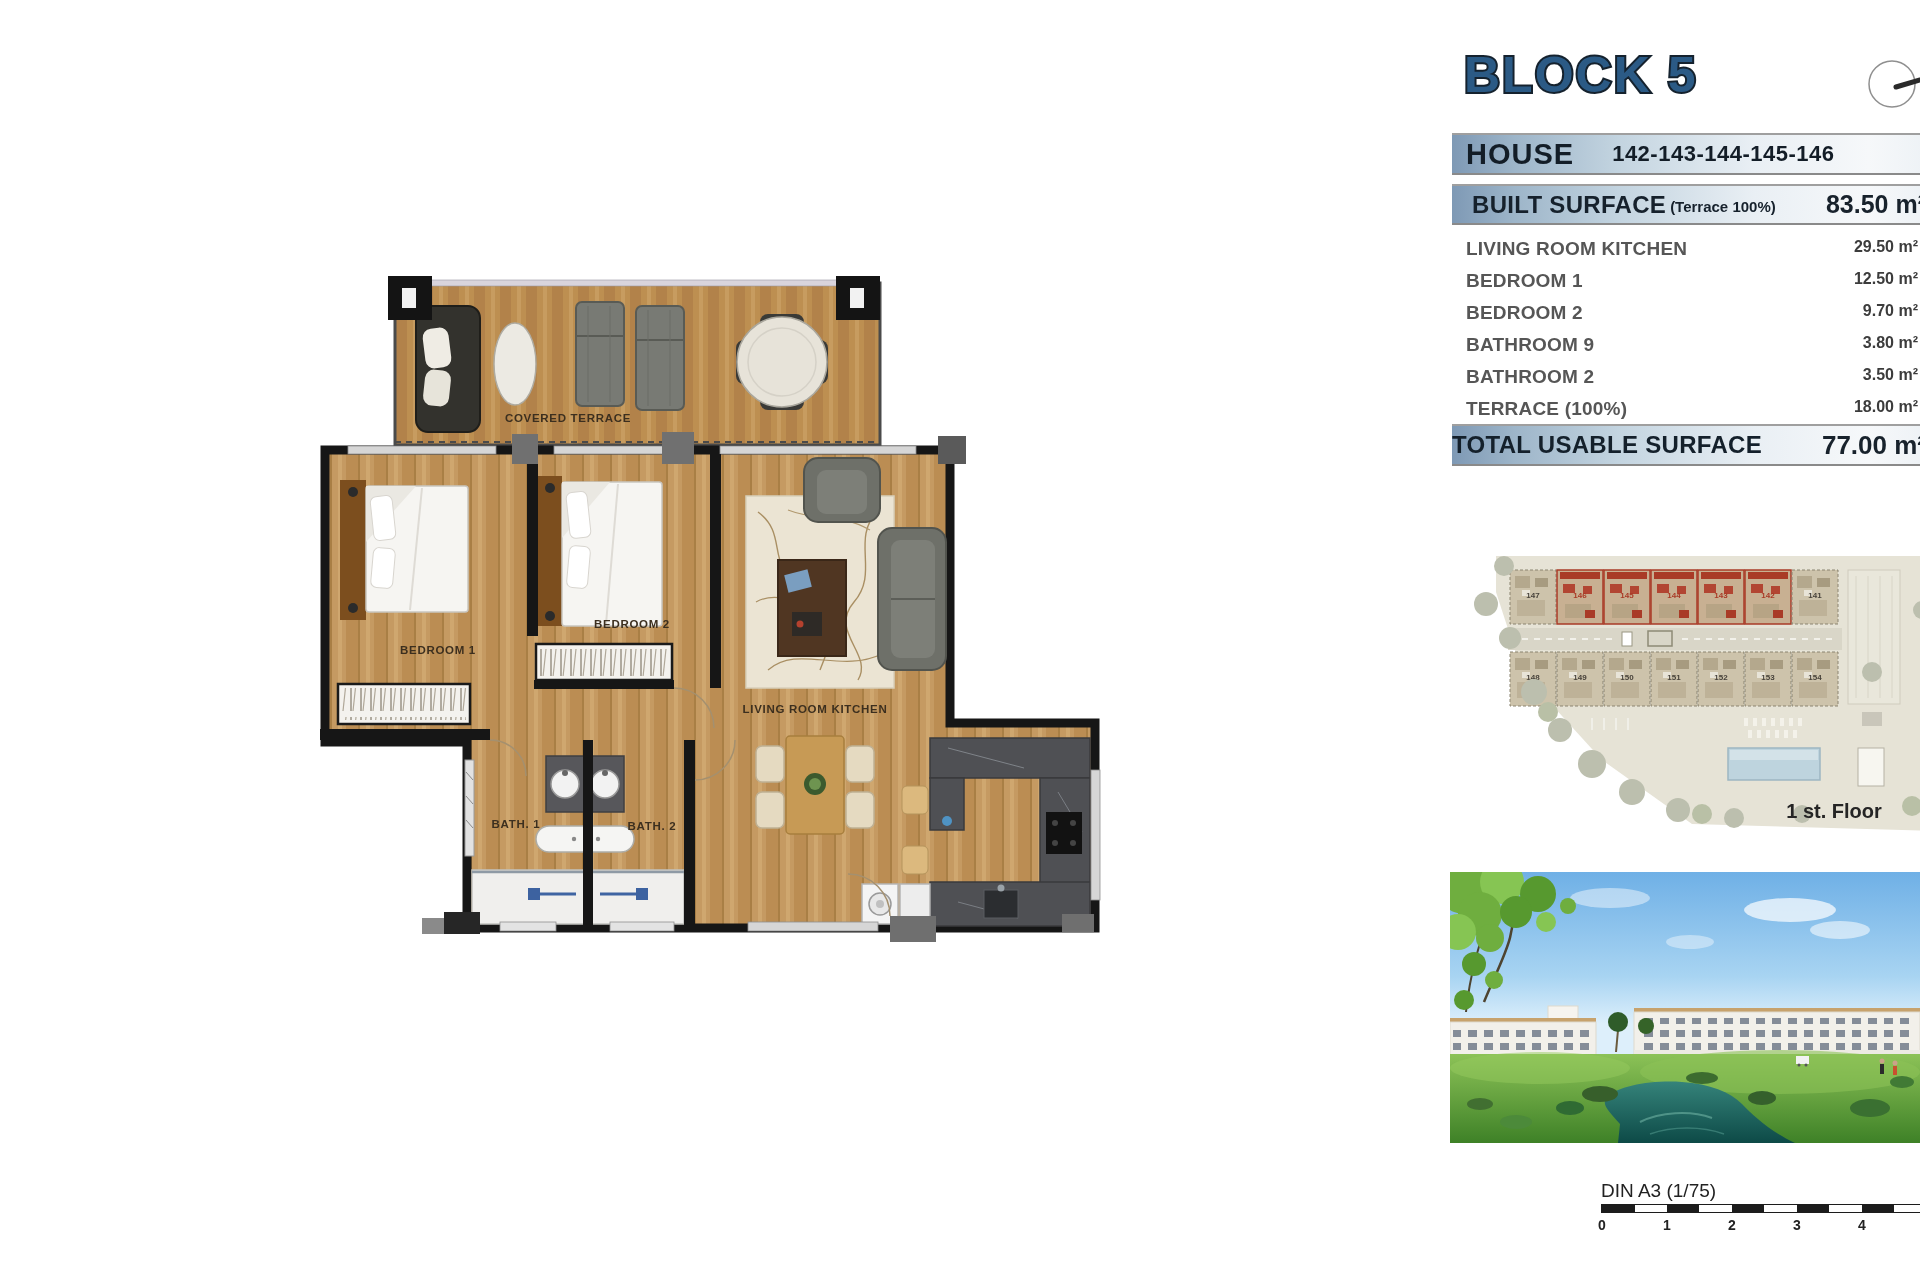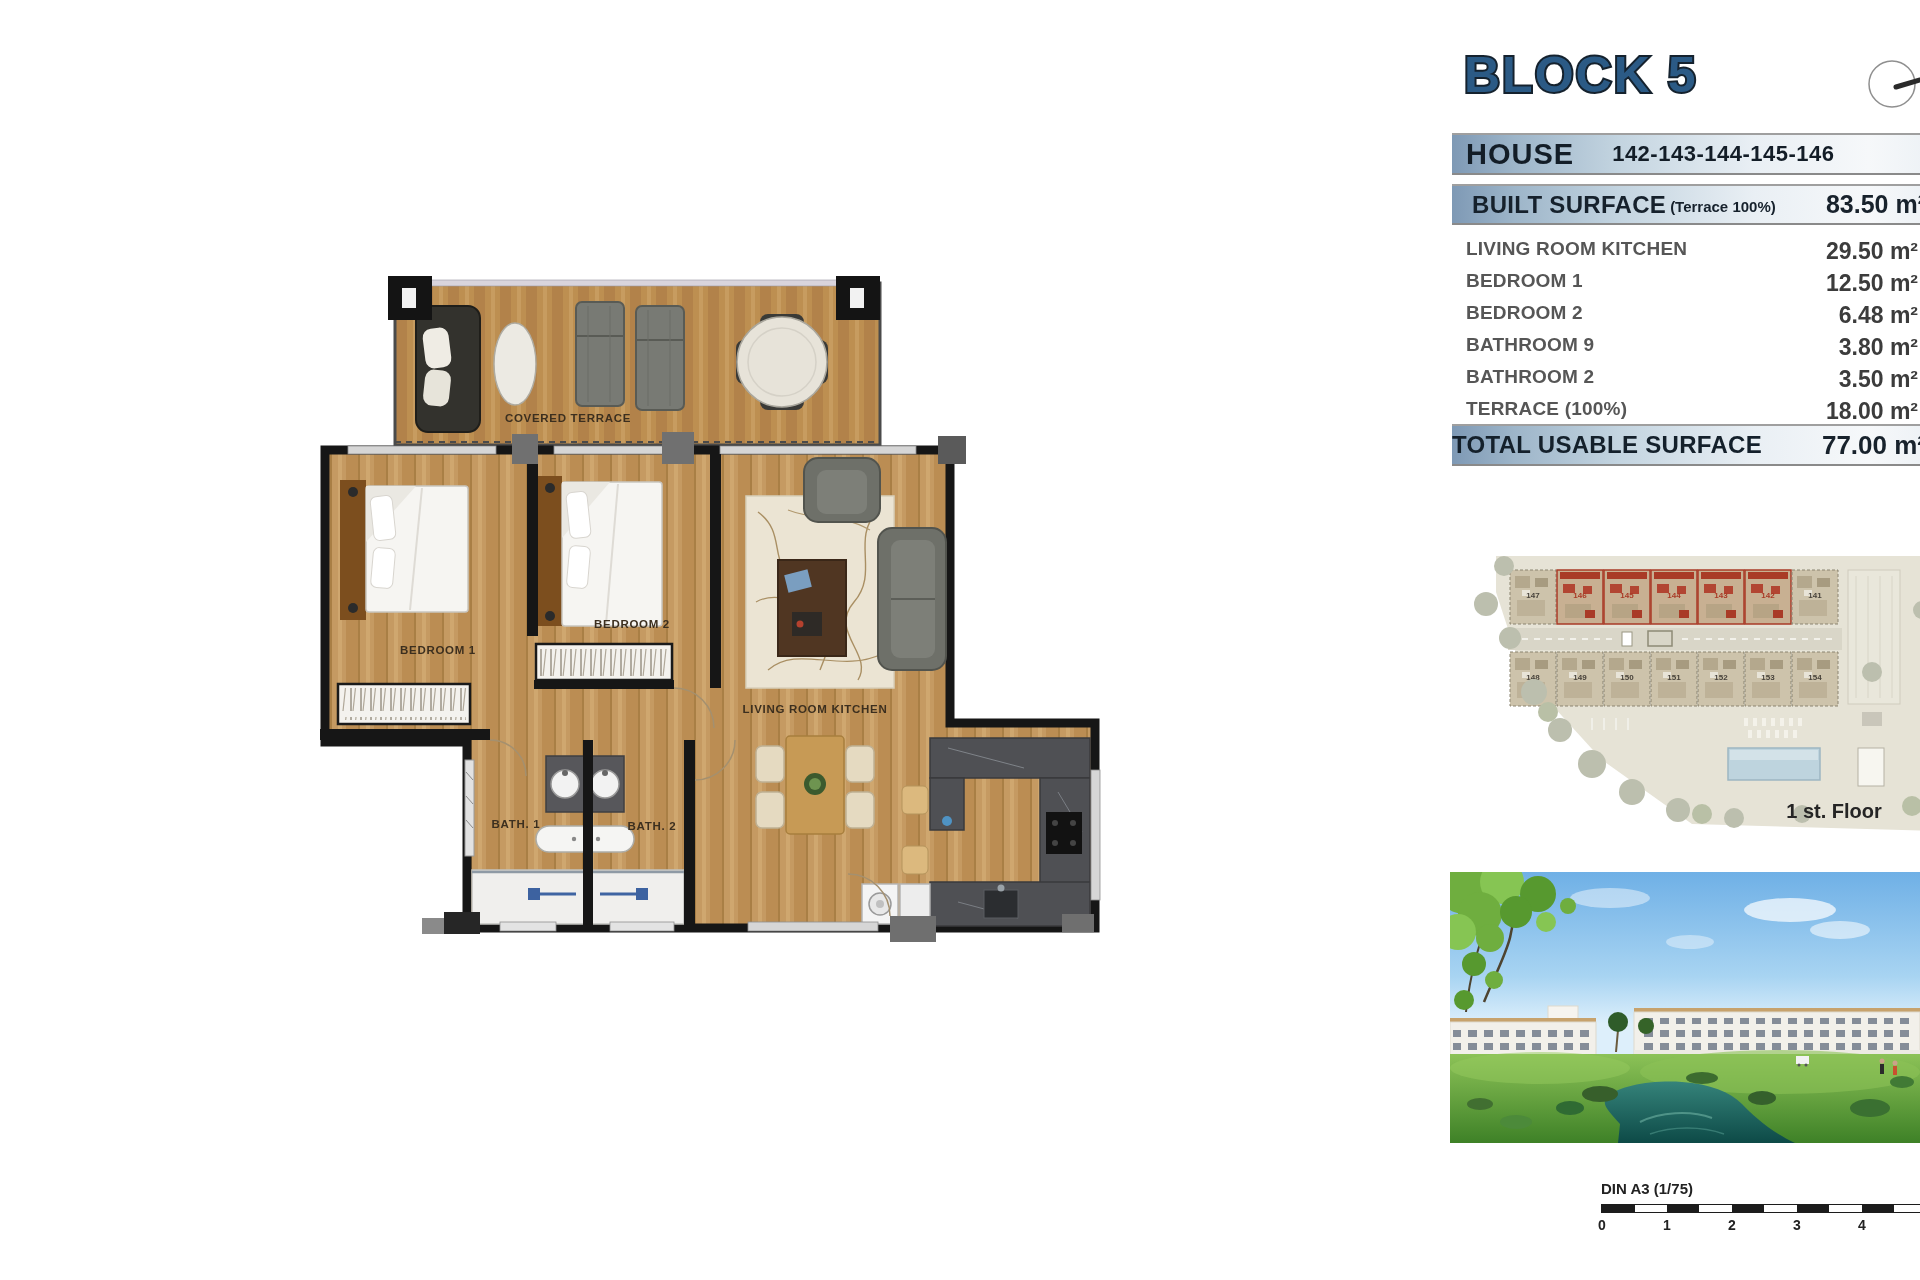--- a/index.html
+++ b/index.html
@@ -20,24 +20,24 @@
   #built-bar .blabel{font-size:24px;font-weight:700;color:#16212c;margin-left:20px;letter-spacing:.3px;}
   #built-bar .bnote{font-size:15px;font-weight:700;color:#16212c;margin-left:4px;margin-top:4px;}
   #built-bar .bval{position:absolute;left:352px;width:122px;text-align:right;font-size:25px;font-weight:700;color:#18222c;white-space:nowrap;}
   #total-bar{top:424px;height:38px;}
   #total-bar .tlabel{font-size:24px;font-weight:800;color:#14202b;letter-spacing:.3px;}
   #total-bar .tval{position:absolute;left:344px;width:130px;text-align:right;font-size:26px;font-weight:700;color:#18222c;white-space:nowrap;}
 
   #rows{position:absolute;left:1452px;top:233px;width:520px;}
   .srow{position:relative;height:32px;}
   .srow .lbl{position:absolute;left:14px;top:5px;font-size:19px;font-weight:600;color:#565656;letter-spacing:.2px;}
-  .srow .val{position:absolute;left:310px;top:5px;width:156px;text-align:right;font-size:23px;font-weight:600;color:#3c3c3c;white-space:nowrap;}
+  .srow .val{position:absolute;left:310px;top:5px;width:156px;text-align:right;font-size:16px;font-weight:600;color:#3c3c3c;white-space:nowrap;}
 
   
-  #din-label{position:absolute;left:1601px;top:1180px;font-size:15px;font-weight:700;color:#222;}
+  #din-label{position:absolute;left:1601px;top:1180px;font-size:19px;font-weight:400;color:#222;}
   #scalebar{position:absolute;left:1601px;top:1204px;width:319px;height:7px;border:1px solid #1c1c1c;
             background:repeating-linear-gradient(90deg,#1c1c1c 0 32.5px,#ffffff 32.5px 65px);}
   .tick{position:absolute;top:1217px;font-size:14px;font-weight:600;color:#222;}
 
   
   .rlbl{font-size:11.5px;font-weight:600;fill:#3c2f1f;letter-spacing:.7px;}
   .unum{font-size:8px;font-weight:700;fill:#47423a;}
   .unumr{font-size:8px;font-weight:700;fill:#a93b27;}
 </style>
 </head>
@@ -289,21 +289,21 @@
     <div class="srow">
       <span class="lbl">LIVING ROOM KITCHEN</span>
       <span class="val">29.50 m²</span>
     </div>
     <div class="srow">
       <span class="lbl">BEDROOM 1</span>
       <span class="val">12.50 m²</span>
     </div>
     <div class="srow">
       <span class="lbl">BEDROOM 2</span>
-      <span class="val">6.48 m²</span>
+      <span class="val">9.70 m²</span>
     </div>
     <div class="srow">
       <span class="lbl">BATHROOM 9</span>
       <span class="val">3.80 m²</span>
     </div>
     <div class="srow">
       <span class="lbl">BATHROOM 2</span>
       <span class="val">3.50 m²</span>
     </div>
     <div class="srow">

